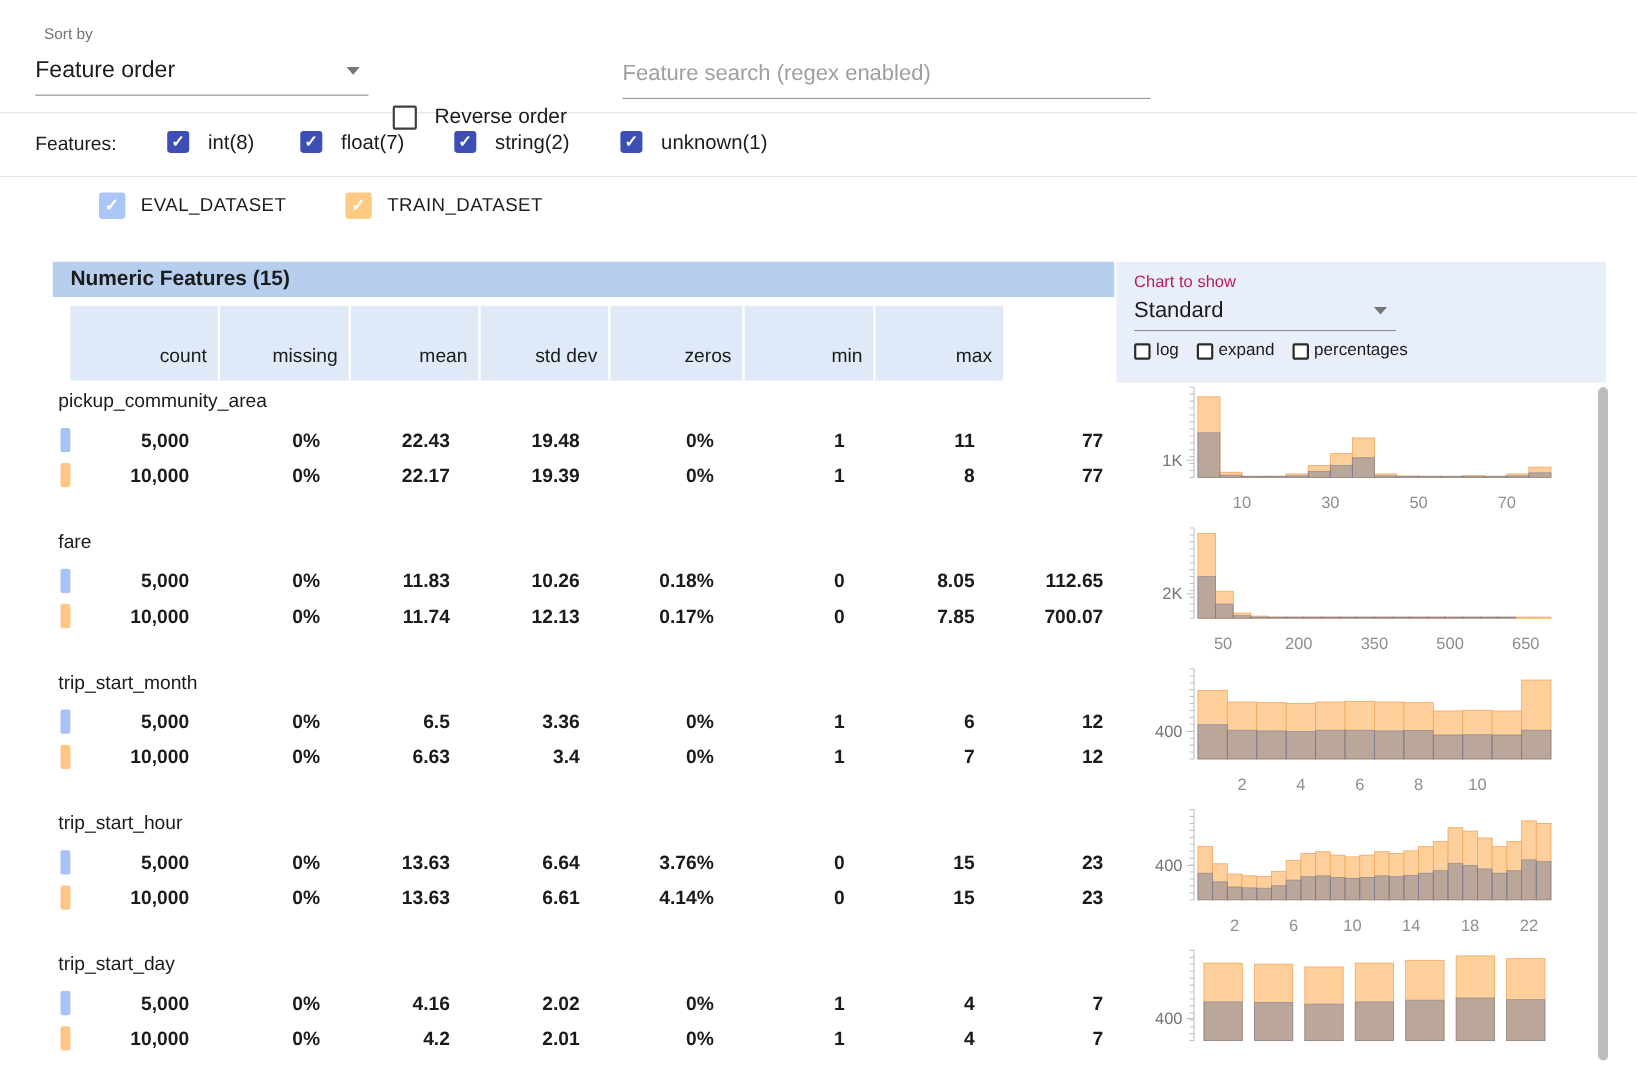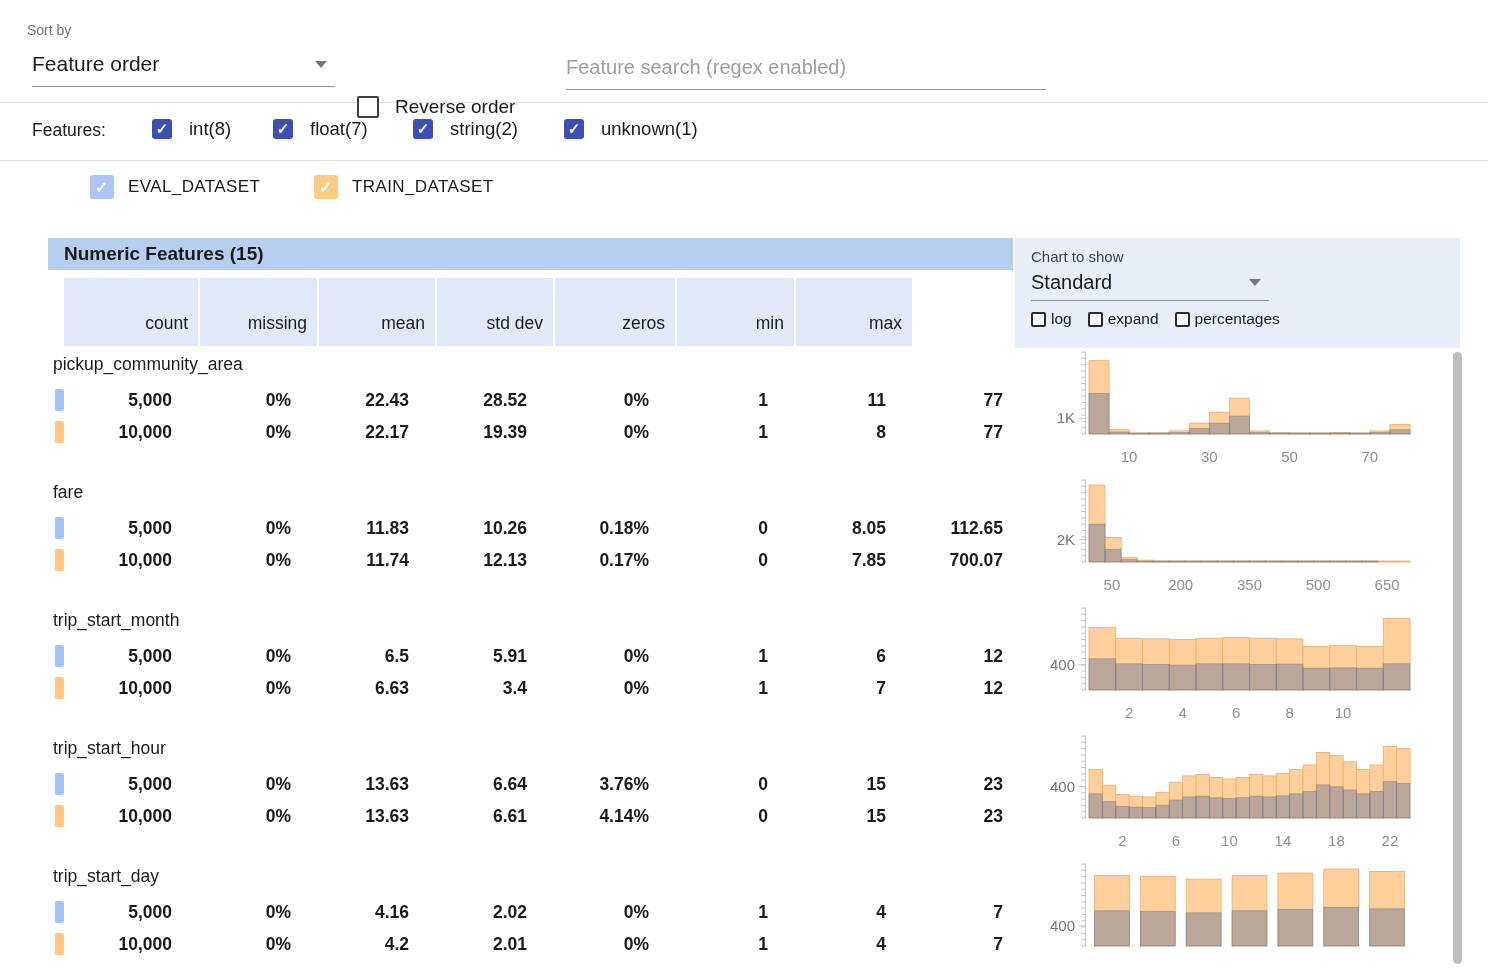--- a/index.html
+++ b/index.html
@@ -1,21 +1,21 @@
 <!DOCTYPE html>
 <html><head>
 <meta charset="utf-8">
 <style>
   * { margin:0; padding:0; box-sizing:border-box; }
   html,body { width:1488px; height:968px; overflow:hidden; background:#fff;
     font-family:"Liberation Sans", sans-serif; color:#1b1b1b; }
 
   
   .toolbar { position:relative; height:103px; border-bottom:1px solid #e2e2e2; }
-  .sortby-label { position:absolute; left:27px; top:22px; font-size:14px; color:#757575; }
+  .sortby-label { position:absolute; left:40px; top:22px; font-size:14px; color:#757575; }
   .sort-select { position:absolute; left:32px; top:52px; width:303px; border-bottom:1px solid #8f8f8f;
     padding-bottom:10px; display:flex; align-items:center; justify-content:space-between;
     font-size:21px; cursor:pointer; }
   .dd-arrow { width:0; height:0; border-left:6px solid transparent; border-right:6px solid transparent;
     border-top:7px solid #757575; margin-right:8px; }
   .reverse-wrap { position:absolute; left:357px; top:55px; display:flex; align-items:center; gap:16px; font-size:19px;margin-top:41px; }
   .cb-outline { width:22px; height:22px; border:2px solid #3f3f3f; border-radius:2px; background:#fff; flex:none; }
   .search-input { position:absolute; left:566px; top:50px; width:480px; border:none;
     border-bottom:1px solid #9a9a9a; font-size:20px; padding:6px 0 10px; outline:none;
     color:#b91c1c; background:transparent; font-family:inherit; }
@@ -34,21 +34,21 @@
     font-size:17px; letter-spacing:0.4px; cursor:pointer; }
   .cb-big { width:24px; height:24px; border-radius:3px; display:flex; align-items:center;
     justify-content:center; color:#fff; font-size:16px; font-weight:bold; flex:none; }
 
   
   .table-wrap { position:absolute; left:48px; top:238px; width:1412px; height:730px; }
   .title-bar { width:965px; height:32px; background:#b7cfee; display:flex; align-items:center;
     padding-left:16px; font-size:19px; font-weight:bold; }
   .chart-panel { position:absolute; left:967px; top:0; width:445px; height:110px;
     background:#e9effa; padding:10px 0 0 16px; }
-  .cp-label { font-size:15px; color:#404040; }
+  .cp-label { font-size:15px; color:#be185d; }
   .cp-select { width:238px; display:flex; justify-content:space-between; align-items:center;
     border-bottom:1px solid #8f8f8f; font-size:20px; padding:4px 0 6px; margin-top:2px; cursor:pointer; }
   .cp-toggles { display:flex; gap:16px; margin-top:9px; align-items:center; font-size:15.5px; }
   .cp-toggle { display:flex; align-items:center; gap:5px; cursor:pointer; }
   .cb-small { width:15px; height:15px; border:2px solid #2b2b2b; border-radius:2px; background:#fff; flex:none; }
 
   .grid8 { display:grid; grid-template-columns:134px 119px 118px 118px 122px 119px 118px 117px; }
   .col-headers { position:absolute; top:40px; left:16px; width:1127px; height:68px; }
   .col-cell { background:#dfe9f7; border-left:2px solid #fff; display:flex; align-items:flex-end;
     justify-content:flex-end; padding:0 10px 12px 0; font-size:17.5px; }
@@ -151,21 +151,21 @@
     </div>
 
   <div class="feature-list">
       <div class="feature-block">
         <div class="fname">pickup_community_area</div>
         <div class="frow grid8" style="top: 34px;">
           <span class="marker" style="background: rgb(165, 195, 243);"></span>
           <span class="val">5,000</span>
           <span class="val">0%</span>
           <span class="val">22.43</span>
-          <span class="val">28.52</span>
+          <span class="val">19.48</span>
           <span class="val">0%</span>
           <span class="val">1</span>
           <span class="val">11</span>
           <span class="val">77</span>
         </div>
         <div class="frow grid8" style="top: 66px;">
           <span class="marker" style="background: rgb(255, 198, 134);"></span>
           <span class="val">10,000</span>
           <span class="val">0%</span>
           <span class="val">22.17</span>
@@ -318,21 +318,21 @@
           <text x="354.07142857142856" y="112" text-anchor="middle" fill="#8f8f8f" font-size="15">650</text>
         </svg>
       </div>
       <div class="feature-block">
         <div class="fname">trip_start_month</div>
         <div class="frow grid8" style="top: 34px;">
           <span class="marker" style="background: rgb(165, 195, 243);"></span>
           <span class="val">5,000</span>
           <span class="val">0%</span>
           <span class="val">6.5</span>
-          <span class="val">5.91</span>
+          <span class="val">3.36</span>
           <span class="val">0%</span>
           <span class="val">1</span>
           <span class="val">6</span>
           <span class="val">12</span>
         </div>
         <div class="frow grid8" style="top: 66px;">
           <span class="marker" style="background: rgb(255, 198, 134);"></span>
           <span class="val">10,000</span>
           <span class="val">0%</span>
           <span class="val">6.63</span>

